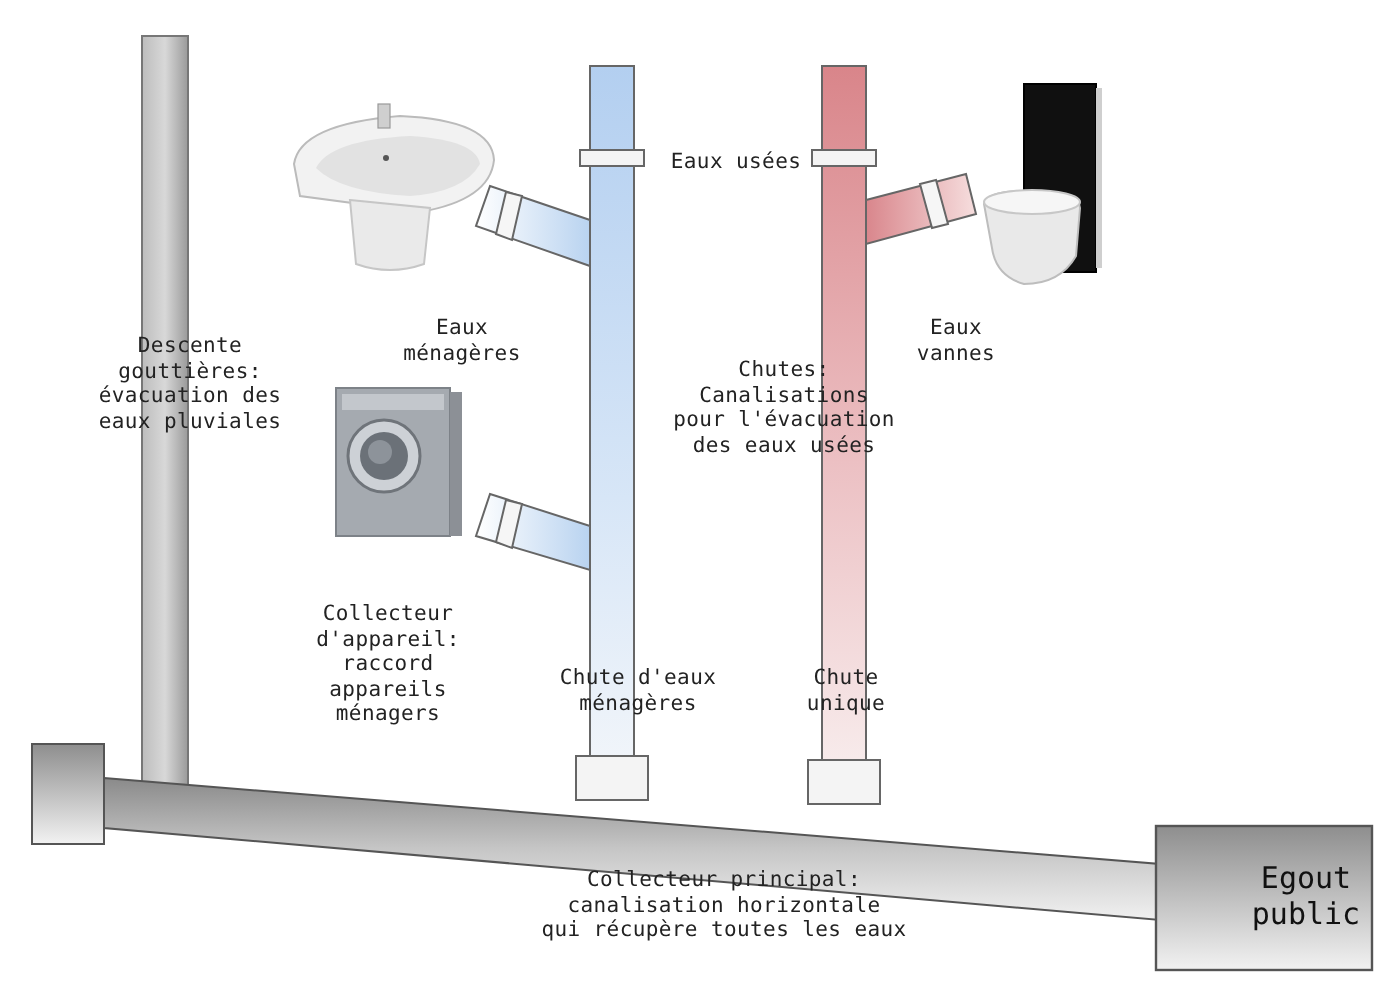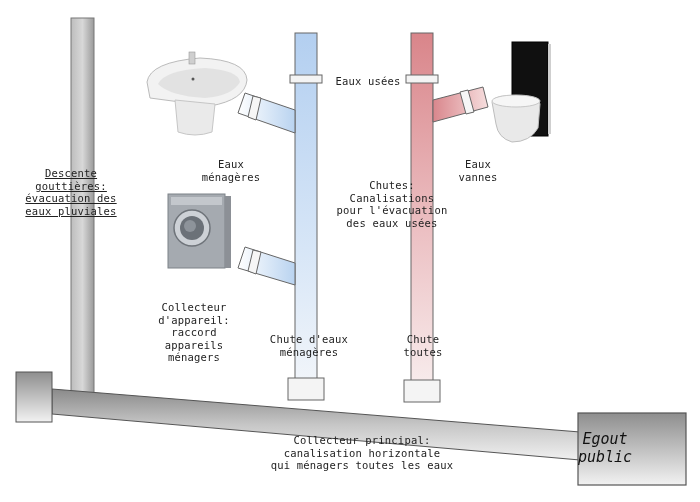--- a/index.html
+++ b/index.html
@@ -112,34 +112,34 @@
     <path d="M492,102 Q494,94 520,96 Q540,97 540,104 L538,128 Q530,142 512,142 Q498,138 496,124 Z" fill="#e9e9e9" stroke="#bdbdbd" stroke-width="1"></path>
     <ellipse cx="516" cy="101" rx="24" ry="6" fill="#f6f6f6" stroke="#c7c7c7" stroke-width="1"></ellipse>
   </g>
 </svg>
 
 <div class="lbl" style="left:328px; top:51px; width:80px;">Eaux usées</div>
 <div class="lbl" style="left:196px; top:134px; width:70px;">Eaux
 ménagères</div>
 <div class="lbl" style="left:448px; top:134px; width:60px;">Eaux
 vannes</div>
-<div class="lbl" style="left:16px; top:143px; width:110px;text-decoration:underline;">Descente
+<div class="lbl" style="left:40px; top:143px; width:110px;">Descente
 gouttières:
 évacuation des
 eaux pluviales</div>
 <div class="lbl" style="left:332px; top:155px; width:120px;">Chutes:
 Canalisations
 pour l'évacuation
 des eaux usées</div>
 <div class="lbl" style="left:148px; top:277px; width:92px;text-align:center;">Collecteur
 d'appareil:
 raccord
 appareils
 ménagers</div>
-<div class="lbl" style="left:264px; top:309px; width:90px;">Chute d'eaux
+<div class="lbl" style="left:274px; top:309px; width:90px;">Chute d'eaux
 ménagères</div>
 <div class="lbl" style="left:398px; top:309px; width:50px;">Chute
-toutes</div>
+unique</div>
 <div class="lbl" style="left:262px; top:410px; width:200px;">Collecteur principal:
 canalisation horizontale
-qui ménagers toutes les eaux</div>
-<div class="egout" style="left:560px; top:430px; width:90px;font-style:italic;">Egout
+qui récupère toutes les eaux</div>
+<div class="egout" style="left:608px; top:430px; width:90px;">Egout
 public</div>
 
 </body></html>

